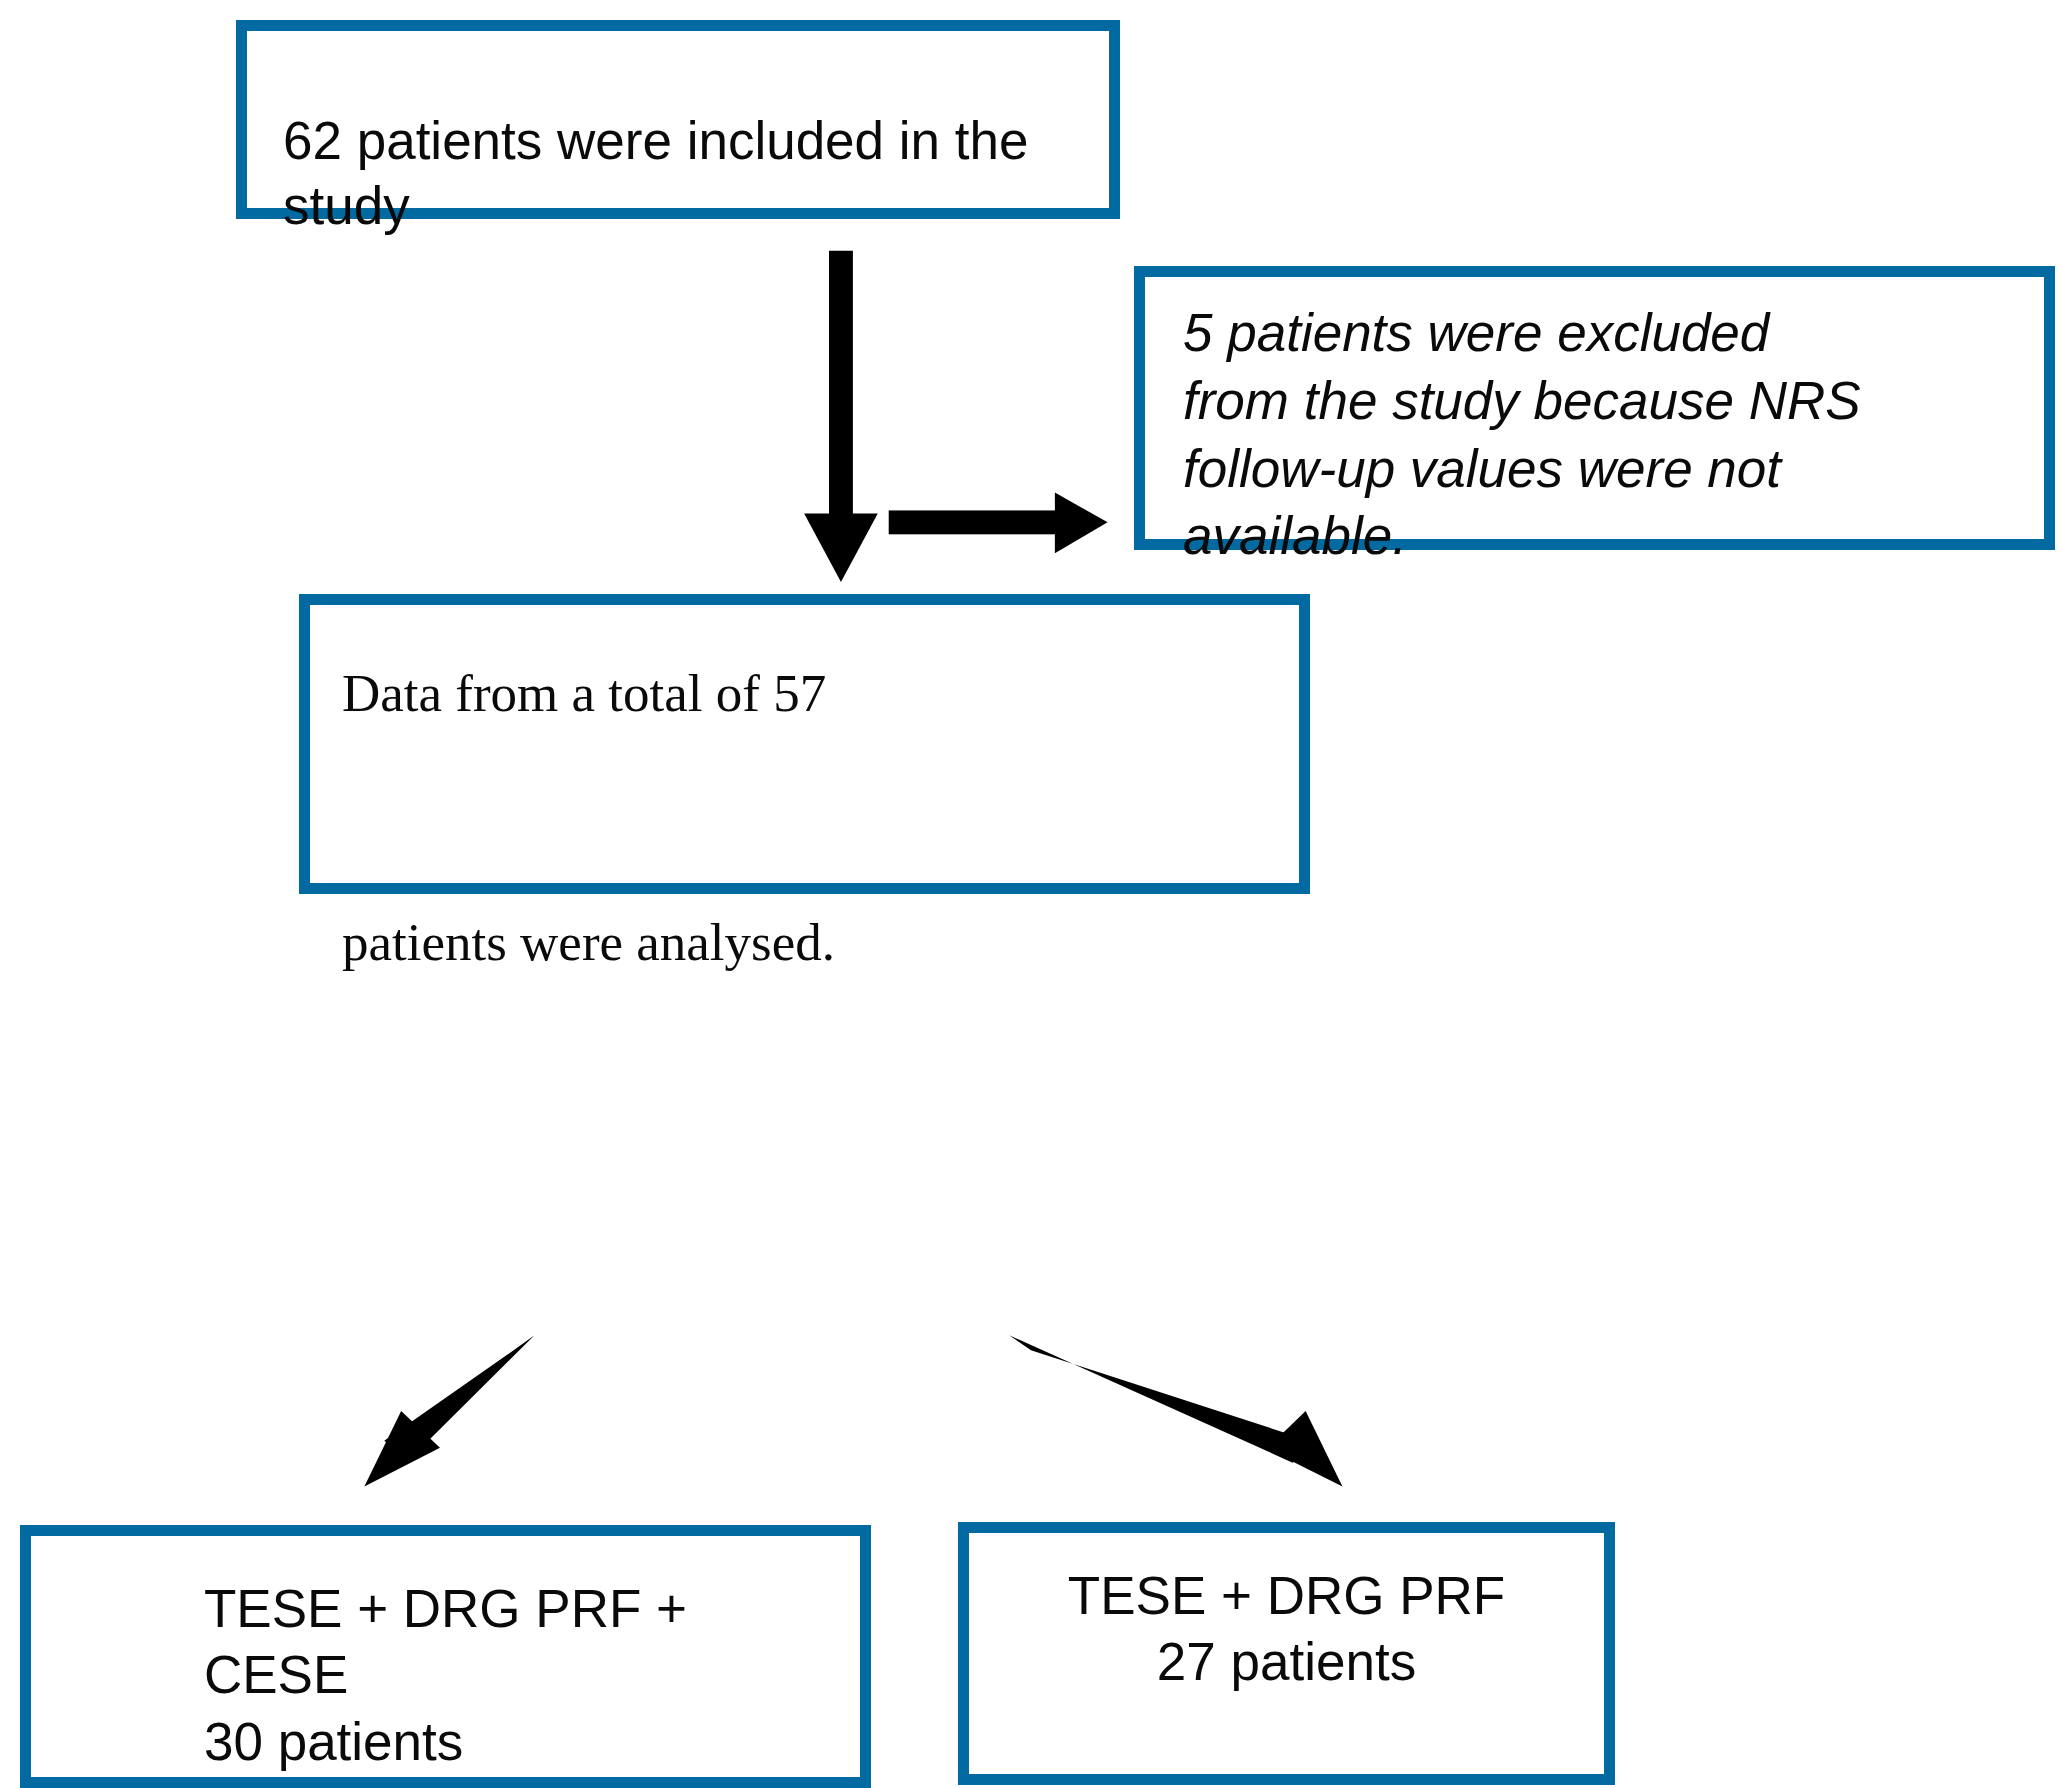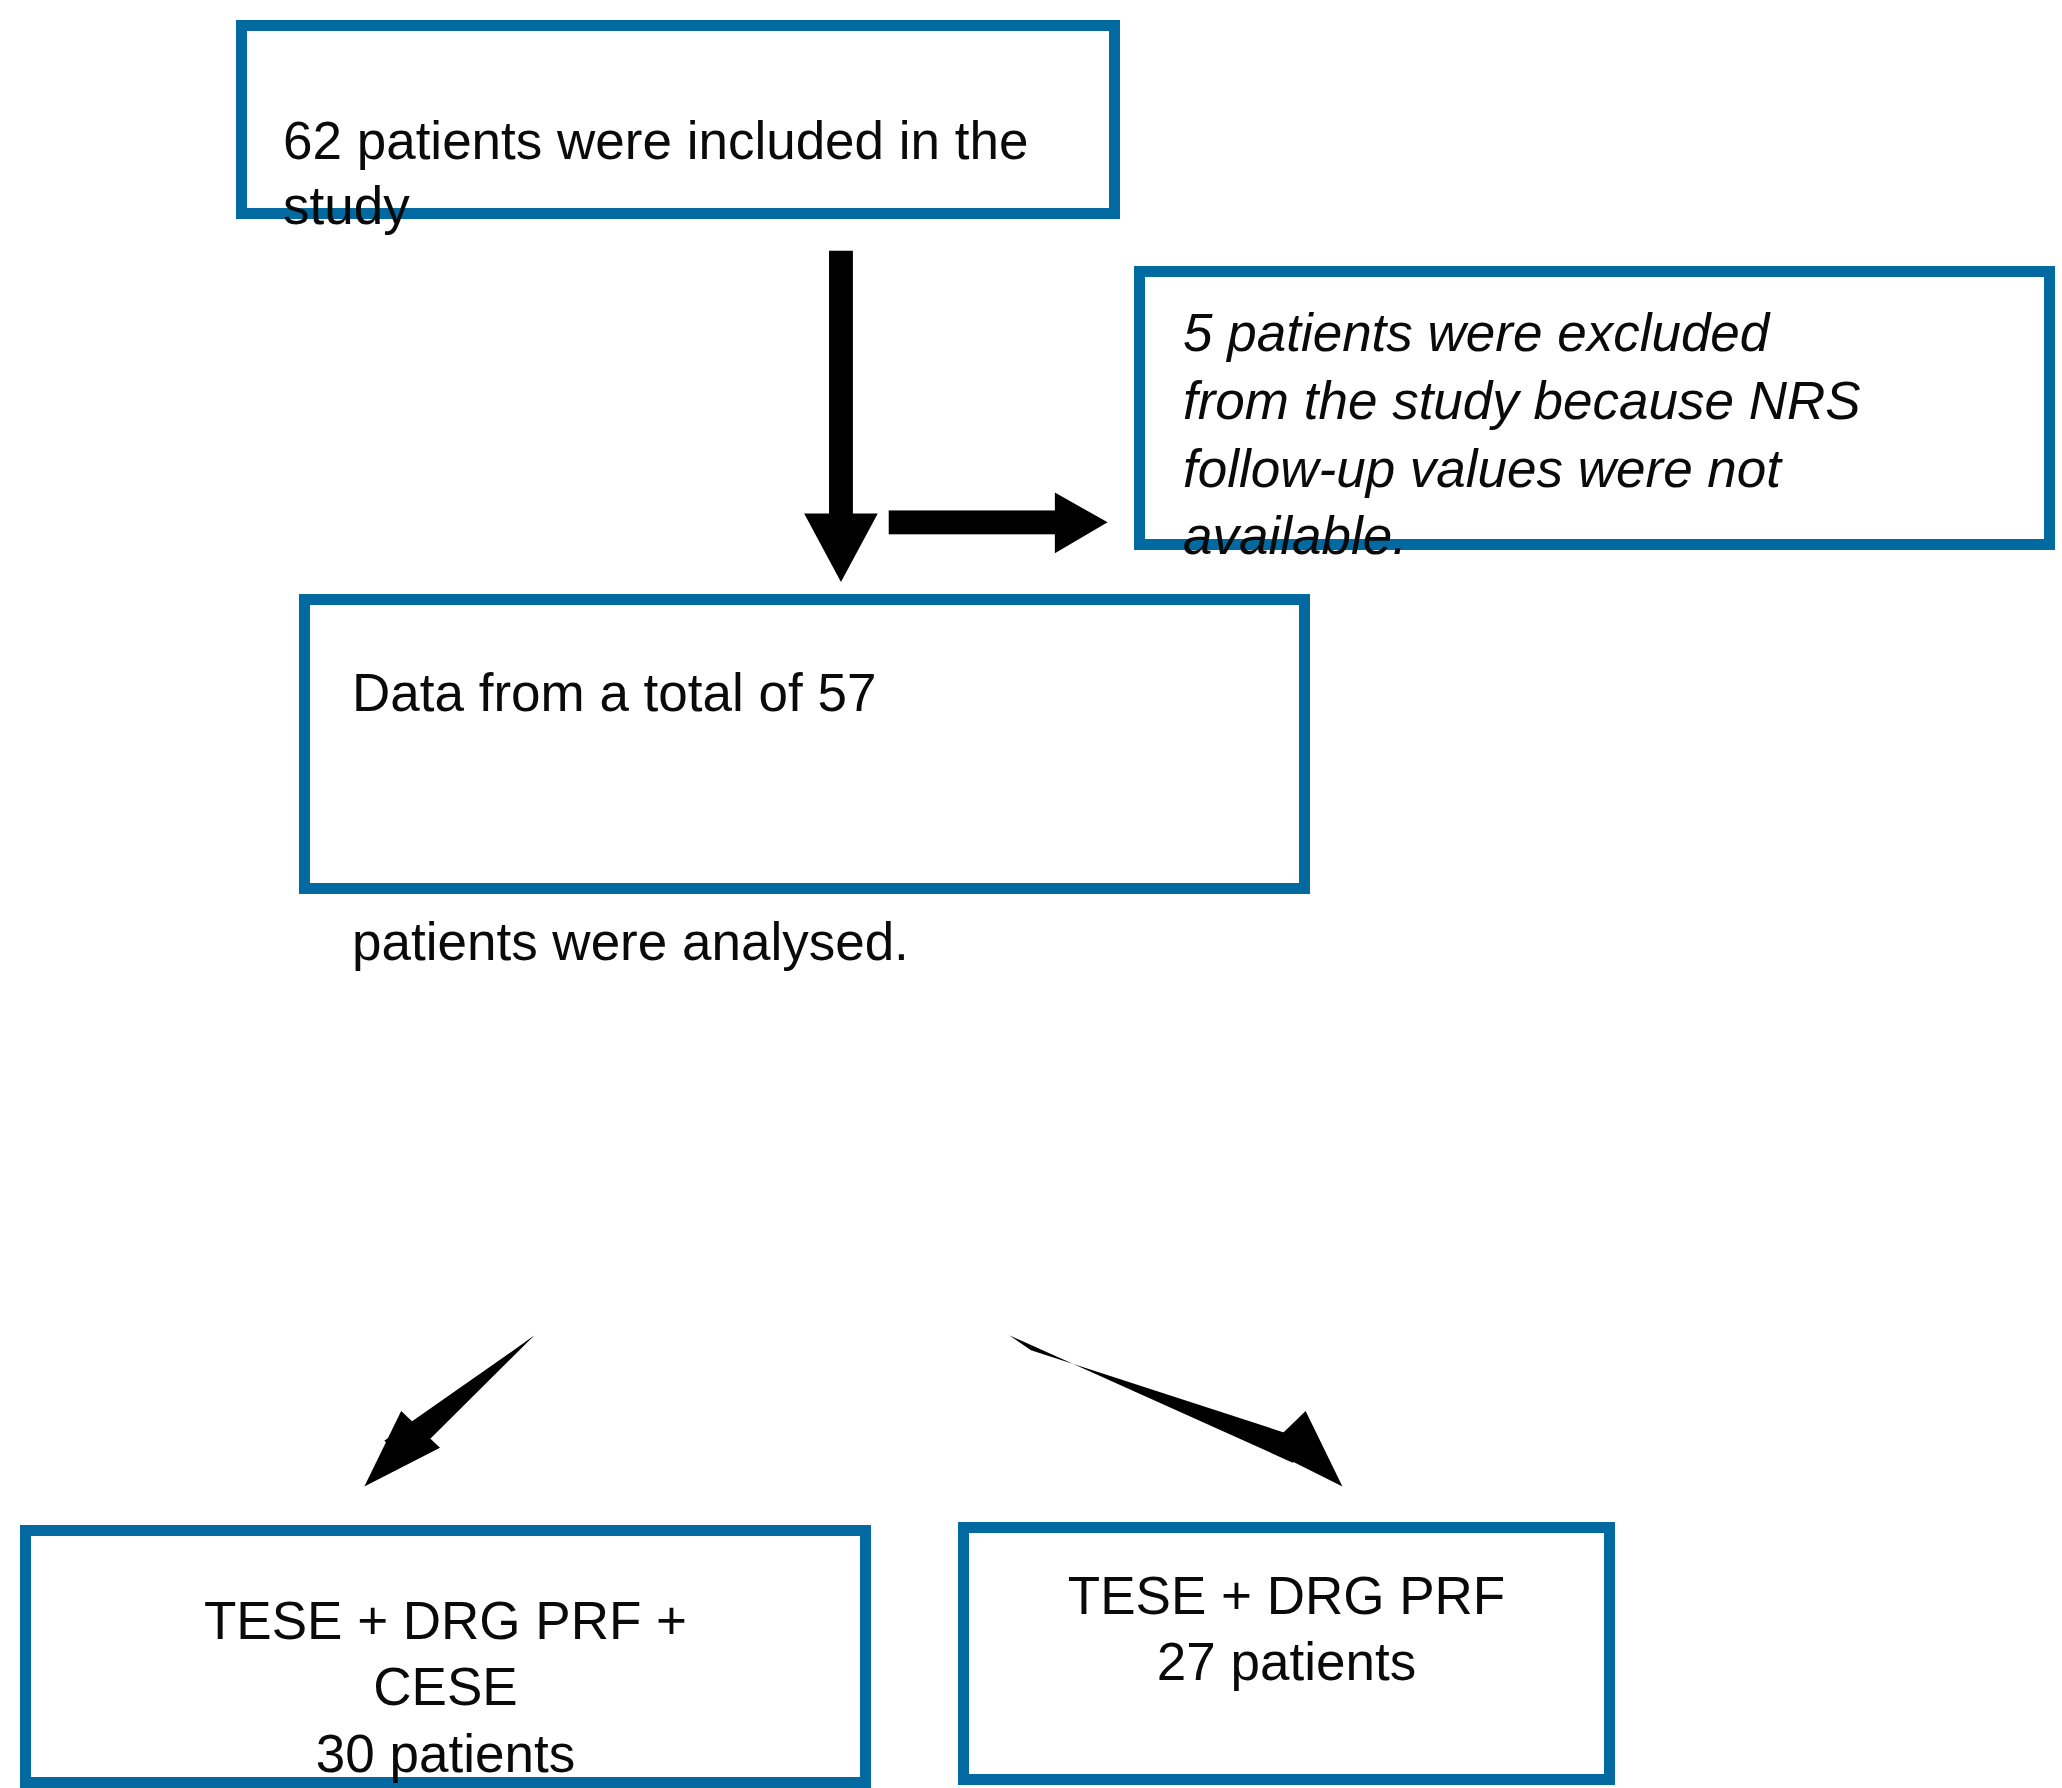--- a/index.html
+++ b/index.html
@@ -49,32 +49,32 @@
   #node-excluded .node-text {
     padding: 22px 0 0 38px;
     line-height: 1.28;
   }
 
   #node-analysed {
     left: 299px;  top: 594px;  width: 1011px; height: 300px;
     justify-content: flex-start;
   }
   #node-analysed .node-text {
-    padding: 26px 0 0 42px;
+    padding: 26px 0 0 32px;
     line-height: 2.35;
+    font-family: Liberation Serif, serif;
   }
 
   #node-group-left {
     left: 20px;   top: 1525px; width: 851px;  height: 263px;
     align-items: center;
     justify-content: flex-start;
   }
   #node-group-left .node-text {
-    padding: 52px 0 0 0;
-    text-align: center;
+    padding: 40px 0 0 0;
     line-height: 1.25;
   }
 
   #node-group-right {
     left: 958px;  top: 1522px; width: 657px;  height: 263px;
     align-items: center;
     justify-content: flex-start;
   }
   #node-group-right .node-text {
     padding: 30px 0 0 0;

